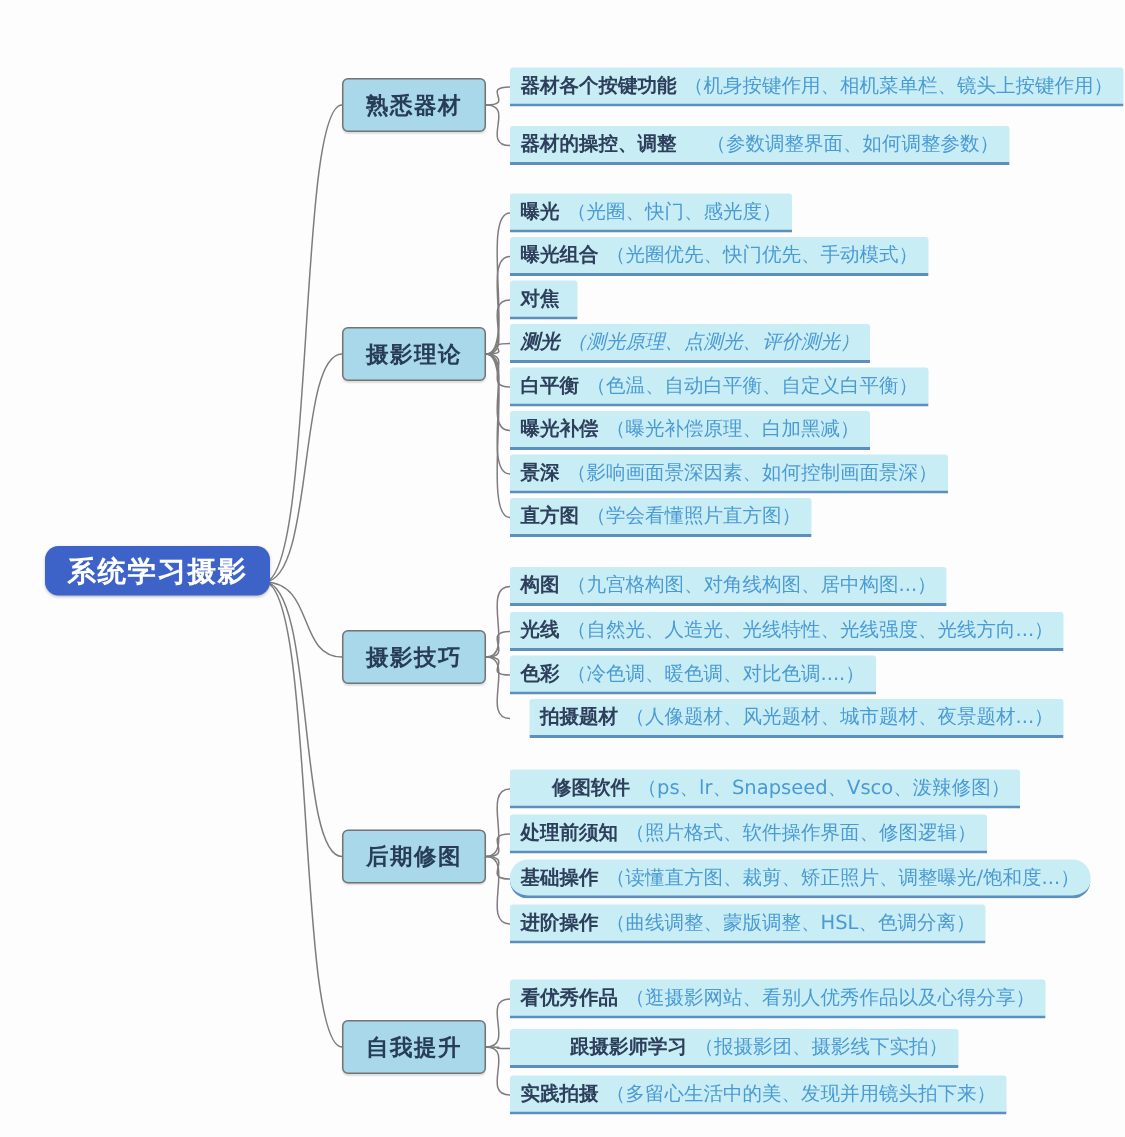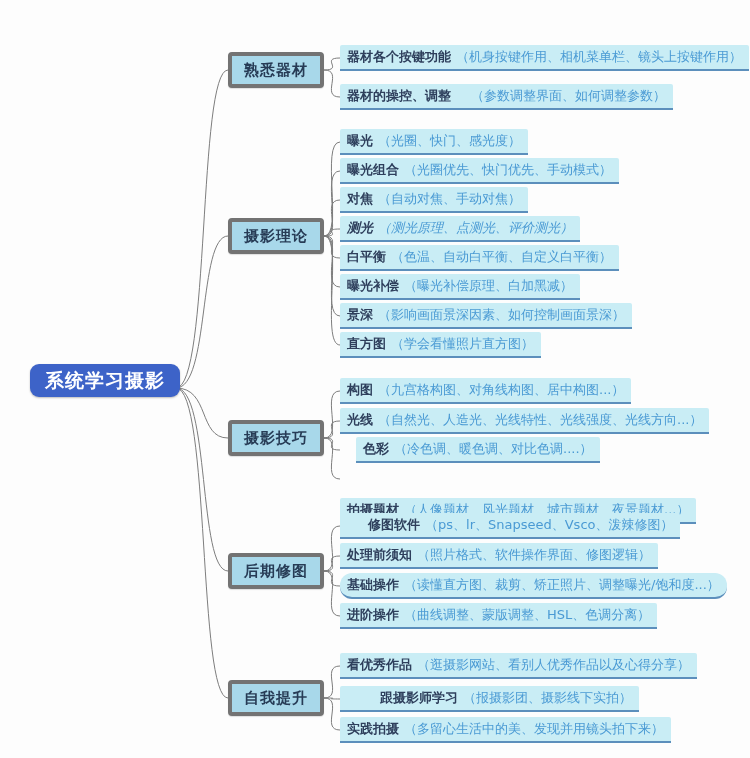--- a/index.html
+++ b/index.html
@@ -10,21 +10,21 @@
   #links{position:absolute;left:0;top:0;pointer-events:none;}
   .node{position:absolute;box-sizing:border-box;display:flex;align-items:center;white-space:nowrap;}
   .root{
     left:30px;top:364px;width:150px;height:33px;justify-content:center;
     background:var(--root-fill,#3d63c8);color:#ffffff;font-weight:bold;font-size:19px;
     border-radius:9px;letter-spacing:1px;box-shadow:0 1px 2px rgba(0,0,0,.25);
   }
   .branch{
     width:96px;height:36px;justify-content:center;
     background:var(--branch-fill,#a8d8ea);color:#273c56;font-weight:bold;font-size:15px;
-    border-radius:4px;border:4px solid #737373;letter-spacing:1px;
+    border-radius:4px;border:1px solid #737373;letter-spacing:1px;
     box-shadow:0 1px 1px rgba(0,0,0,.12);
   }
   .leaf{
     height:26px;padding:0 7px;background:var(--leaf-fill,#c9edf5);
     border-bottom:2px solid var(--leaf-line,#5c8fbc);
     border-radius:2px 2px 0 0;font-size:13px;
   }
   .leaf .t{font-weight:bold;color:#2e3f5c;margin-right:5px;}
   .leaf .d{color:var(--desc-color,#4a9ad4);}
 </style>
@@ -81,21 +81,20 @@
       <div class="node leaf" style="left: 340px; top: 129px; font-family: Liberation Serif, serif;">
         <span class="t">曝光</span>
         <span class="d">（光圈、快门、感光度）</span>
       </div>
       <div class="node leaf" style="left: 340px; top: 158px;">
         <span class="t">曝光组合</span>
         <span class="d">（光圈优先、快门优先、手动模式）</span>
       </div>
       <div class="node leaf" style="left: 340px; top: 187px;">
         <span class="t">对焦</span>
-        <span class="d">（自动对焦、手动对焦）</span>
       </div>
       <div class="node leaf" style="left: 340px; top: 216px; font-style: italic;">
         <span class="t">测光</span>
         <span class="d">（测光原理、点测光、评价测光）</span>
       </div>
       <div class="node leaf" style="left: 340px; top: 245px;">
         <span class="t">白平衡</span>
         <span class="d">（色温、自动白平衡、自定义白平衡）</span>
       </div>
       <div class="node leaf" style="left: 340px; top: 274px;">
@@ -114,25 +113,25 @@
         <span>摄影技巧</span>
       </div>
       <div class="node leaf" style="left: 340px; top: 378px;">
         <span class="t">构图</span>
         <span class="d">（九宫格构图、对角线构图、居中构图...）</span>
       </div>
       <div class="node leaf" style="left: 340px; top: 408px;">
         <span class="t">光线</span>
         <span class="d">（自然光、人造光、光线特性、光线强度、光线方向...）</span>
       </div>
-      <div class="node leaf" style="left: 356px; top: 437px;">
+      <div class="node leaf" style="left: 340px; top: 437px;">
         <span class="t">色彩</span>
         <span class="d">（冷色调、暖色调、对比色调....）</span>
       </div>
-      <div class="node leaf" style="left: 340px; top: 466px; margin-top: 32px;">
+      <div class="node leaf" style="left: 353px; top: 466px;">
         <span class="t">拍摄题材</span>
         <span class="d">（人像题材、风光题材、城市题材、夜景题材...）</span>
       </div>
       <div class="node branch" style="left: 228px; top: 553px;">
         <span>后期修图</span>
       </div>
       <div class="node leaf" style="left: 340px; top: 513px; padding-left: 28px;">
         <span class="t">修图软件</span>
         <span class="d">（ps、lr、Snapseed、Vsco、泼辣修图）</span>
       </div>

